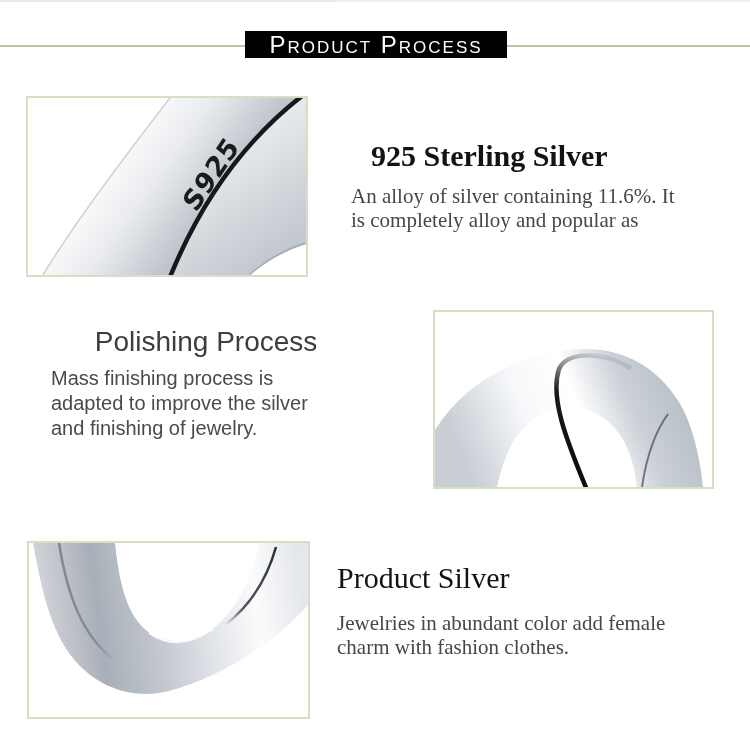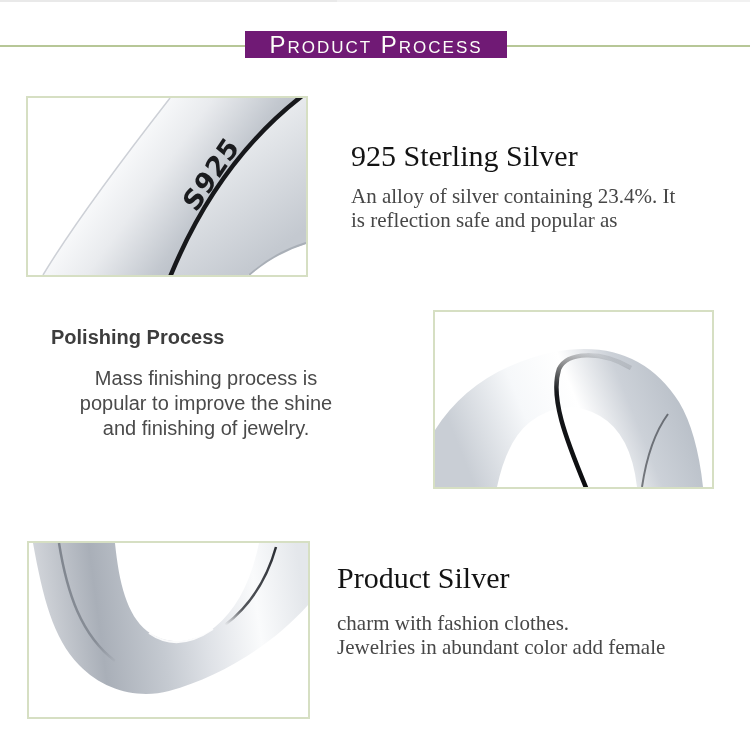--- a/index.html
+++ b/index.html
@@ -19,21 +19,21 @@
   .top-strip-left {
     position: absolute; left: 0; top: 0; width: 337px; height: 2px;
     background: #e9e9e9;
   }
   .header-line {
     position: absolute; left: 0; top: 45px; width: 750px; height: 2px;
     background: #b7c797;
   }
   .header-bar {
     position: absolute; left: 245px; top: 31px; width: 262px; height: 27px;
-    background: #701a75;
+    background: #000000;
     color: #fdfef9;
     text-align: center;
     line-height: 27px;
     font-size: 24px;
     font-variant: small-caps;
     letter-spacing: 2px;
     font-weight: 400;
   }
   .frame {
     position: absolute;
@@ -46,45 +46,45 @@
   .frame2 { left: 433px; top: 310px; width: 281px; height: 179px; }
   .frame3 { left: 27px;  top: 541px; width: 283px; height: 178px; }
   .serif-title {
     position: absolute;
     font-family: "Liberation Serif", serif;
     font-weight: 400;
     font-size: 30px;
     color: #131313;
     white-space: nowrap;
   }
-  .t1 { left: 351px; top: 139px; }
+  .t1 { left: 371px; top: 139px; font-weight: bold; }
   .t3 { left: 337px; top: 561px; }
   .serif-body {
     position: absolute;
     font-family: "Liberation Serif", serif;
     font-size: 21px;
     line-height: 23.5px;
     color: #474747;
   }
   .b1 { left: 351px; top: 185px; width: 380px; }
   .b3 { left: 337px; top: 612px; width: 390px; }
   .serif-body .line, .sans-body .line { white-space: nowrap; }
   .sans-title {
     position: absolute;
     left: 51px; top: 326px; width: 310px;
+    text-align: center;
+    font-family: "Liberation Sans", sans-serif;
+    font-weight: 400;
+    font-size: 28px;
+    color: #3d3d3d;
+  }
+  .sans-body {
+    position: absolute;
+    left: 51px; top: 366px; width: 310px;
     text-align: left;
-    font-family: "Liberation Sans", sans-serif;
-    font-weight: 700;
-    font-size: 20px;
-    color: #3d3d3d;
-  }
-  .sans-body {
-    position: absolute;
-    left: 51px; top: 366px; width: 310px;
-    text-align: center;
     font-family: "Liberation Sans", sans-serif;
     font-size: 20px;
     line-height: 25px;
     color: #4a4a4a;
   }
   .stamp-text {
     font-family: "DejaVu Sans", sans-serif;
     font-weight: bold;
   }
 </style>
@@ -120,28 +120,28 @@
       <path d="M 272 0 L 278 0 L 278 146 Q 243 156 220 177 L 142 177 Q 189 64 272 0 Z" fill="url(#g1b)"></path>
       <path d="M 15 177 Q 51 117 142 0 L 272 0 Q 189 64 142 177 Z" fill="url(#g1a)"></path>
       <path d="M 15 177 Q 51 117 142 0" stroke="#b9bec6" stroke-width="1.5" fill="none" opacity="0.7"></path>
       <path d="M 142 179 Q 189 64 274 -2" stroke="#17181b" stroke-width="4.5" fill="none"></path>
       <path d="M 278 145 Q 246 155 221 177" stroke="#a9afb7" stroke-width="2" fill="none"></path>
       <text class="stamp-text" transform="translate(183,76) rotate(-56) skewX(-6)" text-anchor="middle" dominant-baseline="central" font-size="27" fill="#1a1b1e" letter-spacing="1">S925</text>
     </svg>
   </div>
   <h2 class="serif-title t1">925 Sterling Silver</h2>
   <div class="serif-body b1">
-    <div class="line">An alloy of silver containing 23.4%. It</div>
-    <div class="line">is reflection safe and popular as</div>
+    <div class="line">An alloy of silver containing 11.6%. It</div>
+    <div class="line">is completely alloy and popular as</div>
   </div>
 
   <div class="sans-title">Polishing Process</div>
   <div class="sans-body">
     <div class="line">Mass finishing process is</div>
-    <div class="line">popular to improve the shine</div>
+    <div class="line">adapted to improve the silver</div>
     <div class="line">and finishing of jewelry.</div>
   </div>
   <div class="frame frame2">
     <svg width="277" height="175" viewBox="0 0 277 175">
       <defs>
         <linearGradient id="g2a" gradientUnits="userSpaceOnUse" x1="30" y1="150" x2="255" y2="60">
           <stop offset="0" stop-color="#c9ced5"></stop>
           <stop offset="0.3" stop-color="#f6f8fa"></stop>
           <stop offset="0.52" stop-color="#ffffff"></stop>
           <stop offset="0.72" stop-color="#ccd1d8"></stop>
@@ -186,17 +186,17 @@
       <rect width="279" height="174" fill="#ffffff"></rect>
       <path fill="url(#g3a)" d="M 4 0 C 14 55 24 95 50 122 C 75 148 110 156 140 148 C 190 134 240 105 279 62
            L 279 0 L 230 0 C 222 38 208 66 186 84 C 165 100 140 104 118 88 C 98 72 90 40 86 0 Z"></path>
       <path d="M 30 0 C 38 50 52 92 86 118" stroke="url(#g3groove)" stroke-width="2.5" fill="none"></path>
       <path d="M 247 4 C 238 36 222 62 196 82" stroke="url(#g3dark)" stroke-width="2.5" fill="none"></path>
       <path d="M 120 90 C 140 104 162 101 184 86" stroke="#ffffff" stroke-width="2" fill="none" opacity="0.9"></path>
     </svg>
   </div>
   <h2 class="serif-title t3">Product Silver</h2>
   <div class="serif-body b3">
+    <div class="line">Jewelries in abundant color add female</div>
     <div class="line">charm with fashion clothes.</div>
-    <div class="line">Jewelries in abundant color add female</div>
   </div>
 
 </div>
 
 </body></html>

